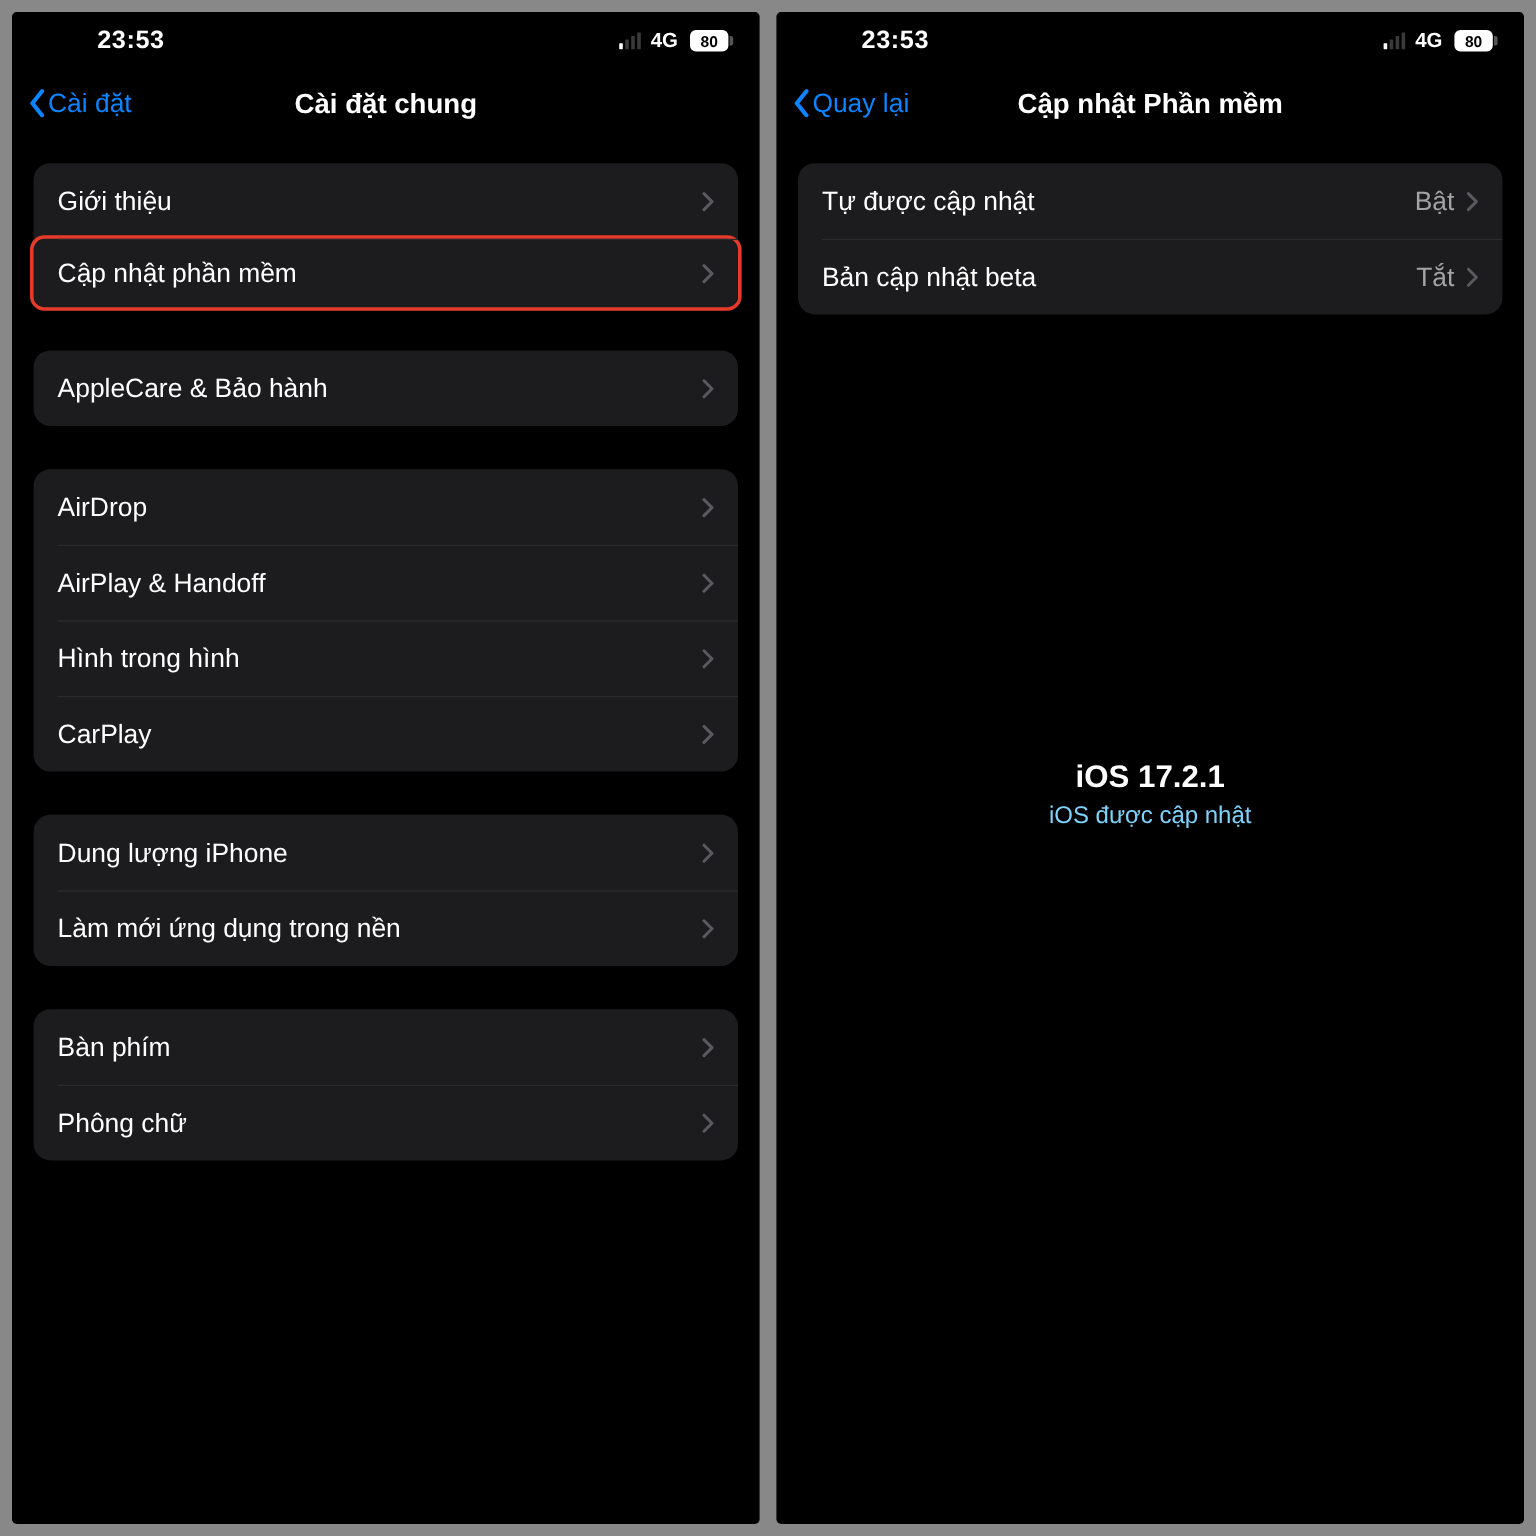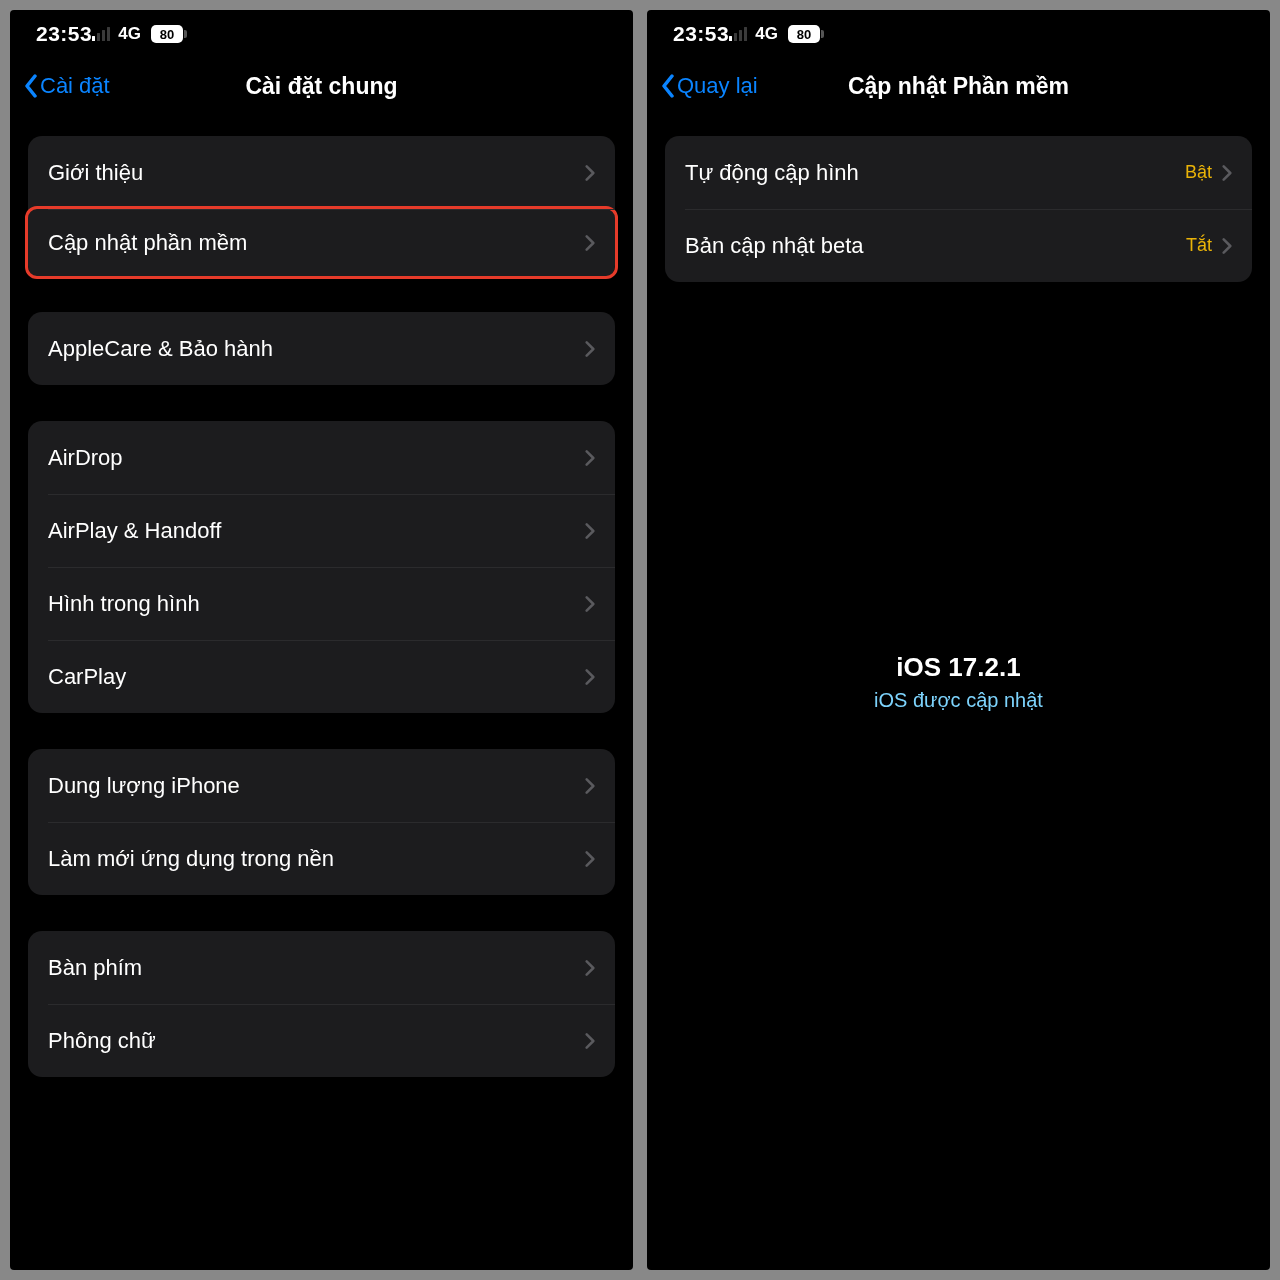--- a/index.html
+++ b/index.html
@@ -18,23 +18,24 @@
     border-radius: 4px;
     display: flex;
     flex-direction: column;
     overflow: hidden;
     position: relative;
   }
   .statusbar {
     height: 48px;
     display: flex;
     align-items: center;
-    justify-content: flex-start;
+    justify-content: space-between;
     padding: 0 26px 0 26px;
     color: #fff;
+    margin-left: 45px;
   }
   .status-time {
     font-size: 21px;
     font-weight: 600;
     letter-spacing: 0.5px;
   }
   .status-right {
     display: flex;
     align-items: center;
     gap: 6px;
@@ -123,40 +124,40 @@
   }
   .group {
     background: #1c1c1e;
     border-radius: 14px;
     margin-top: 36px;
   }
   .group:first-child { margin-top: 22px; }
   .row {
     display: flex;
     align-items: center;
-    height: 73px;
+    height: 63px;
     padding: 0 20px;
     color: #fff;
     font-size: 22px;
     cursor: pointer;
     position: relative;
   }
   .row + .row::before {
     content: "";
     position: absolute;
     left: 20px;
     right: 0;
     top: 0;
     height: 1px;
     background: #2b2b2d;
   }
   .row-label { flex: 1; }
   .row-value {
-    color: #eab308;
-    font-size: 18px;
+    color: #a3a3a3;
+    font-size: 22px;
     margin-right: 10px;
   }
   .chevron {
     width: 10px;
     height: 18px;
     flex-shrink: 0;
   }
   .chevron path { stroke: #5a5a5e; stroke-width: 3; fill: none; stroke-linecap: round; stroke-linejoin: round; }
   .back-chevron path { stroke: #0a84ff; stroke-width: 3.5; fill: none; stroke-linecap: round; stroke-linejoin: round; }
   .highlight-row {
@@ -316,21 +317,21 @@
           <path d="M11 2 L3 12 L11 22"></path>
         </svg>
       <span>Quay lại</span>
     </div>
     <div class="nav-title">Cập nhật Phần mềm</div>
   </div>
 
   <div class="content">
     <div class="group">
       <div class="row">
-        <span class="row-label">Tự động cập hình</span>
+        <span class="row-label">Tự được cập nhật</span>
         <span class="row-value">Bật</span>
         <svg class="chevron" viewBox="0 0 12 20">
             <path d="M2 2 L10 10 L2 18"></path>
           </svg>
       </div>
       <div class="row">
         <span class="row-label">Bản cập nhật beta</span>
         <span class="row-value">Tắt</span>
         <svg class="chevron" viewBox="0 0 12 20">
             <path d="M2 2 L10 10 L2 18"></path>

